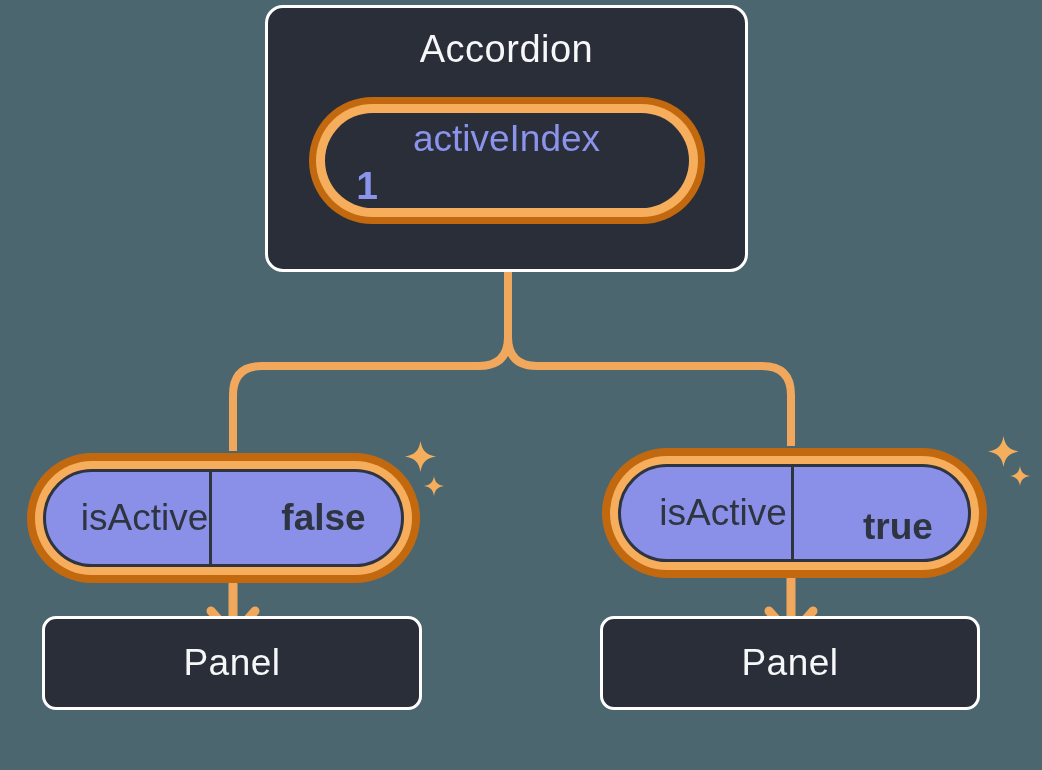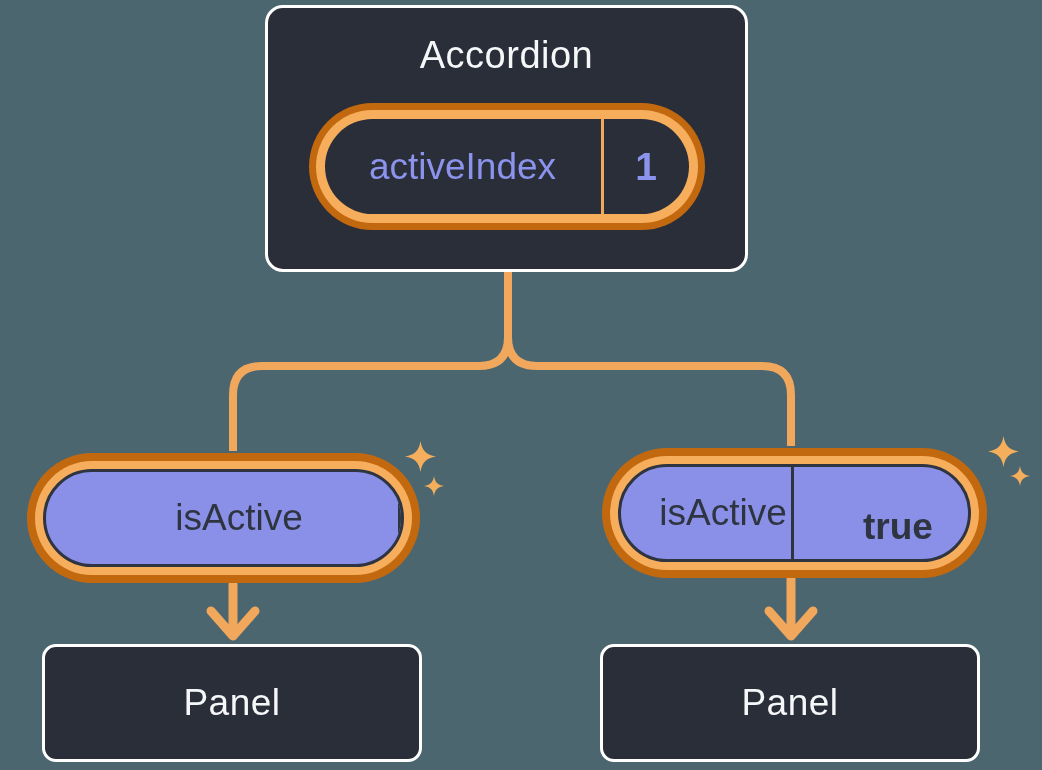--- a/index.html
+++ b/index.html
@@ -22,21 +22,21 @@
     background: var(--node_fill, #2A2E38);
     border: 3px solid var(--node_border, #FFFFFF);
     box-sizing: border-box;
     color: var(--node_text, #F6F7F9);
     z-index: 2;
   }
   .accordion-box {
     left: 265px; top: 5px; width: 483px; height: 267px;
     border-radius: 18px;
     display: flex; flex-direction: column; align-items: center;
-    padding-top: 26px;
+    padding-top: 20px;
   }
   .accordion-title { font-size: 38px; font-weight: 500; letter-spacing: 0.5px; }
 
   
   .pill-outer {
     position: absolute; z-index: 2;
     background: var(--ring_outer, #C2690F);
     border-radius: 999px; padding: 7px;
     box-sizing: border-box;
   }
@@ -48,41 +48,41 @@
   .pill-core {
     border-radius: 999px; width: 100%; height: 100%;
     box-sizing: border-box;
     display: flex; align-items: stretch; overflow: hidden;
   }
   .cell { display: flex; align-items: center; justify-content: center; }
   .cell.label { flex: 1; }
 
   
   .state-pill { position: relative; margin-top: 26px; width: 396px; height: 127px; }
-  .state-pill .pill-core { background: var(--node_fill, #2A2E38); }
+  .state-pill .pill-core { background: var(--node_fill, #2A2E38); flex-direction: column; }
   .state-pill .cell { font-size: 37px; color: var(--state_text, #8B93EC); }
   .state-pill .divider { width: 3px; background: var(--connector, #F2A85C); }
   .state-pill .cell.value { width: 85px; font-weight: 700; font-size: 39px; }
   .prop-pill { padding: 8px; }
   .prop-pill .pill-mid { padding: 8px; }
   .prop-pill .pill-core {
     background: var(--pill_fill, #8A90E8);
     border: 3px solid var(--pill_text_dark, #2E3440);
   }
   .prop-pill .cell { font-size: 37px; color: var(--pill_text_dark, #2E3440); padding-left: 34px; }
   .prop-pill .divider { width: 3px; background: var(--pill_text_dark, #2E3440); }
   .prop-pill .cell.value { font-weight: 700; }
 
   .prop-pill-left  { left: 27px;  top: 453px; width: 393px; height: 130px; }
   .prop-pill-left  .cell.value { width: 155px; }
   .prop-pill-right { left: 602px; top: 448px; width: 385px; height: 130px; }
   .prop-pill-right .cell.value { width: 140px; margin-top: 27px; }
 
   .panel-box {
-    width: 380px; height: 118px; top: 644px;
+    width: 380px; height: 94px; top: 616px;
     border-radius: 14px;
     display: flex; align-items: center; justify-content: center;
     font-size: 37px; font-weight: 500; letter-spacing: 0.5px;
   }
   .panel-left  { left: 42px; }
   .panel-right { left: 600px; }
 </style>
 </head>
 <body>
 
@@ -136,20 +136,21 @@
         </div>
       </div>
     </div>
   </div>
 
   <div class="pill-outer prop-pill prop-pill-left">
     <div class="pill-mid">
       <div class="pill-core">
         <div class="cell label">isActive</div>
         <div class="divider"></div>
+        <div class="cell value">false</div>
       </div>
     </div>
   </div>
 
   <div class="pill-outer prop-pill prop-pill-right">
     <div class="pill-mid">
       <div class="pill-core">
         <div class="cell label">isActive</div>
         <div class="divider"></div>
         <div class="cell value">true</div>

